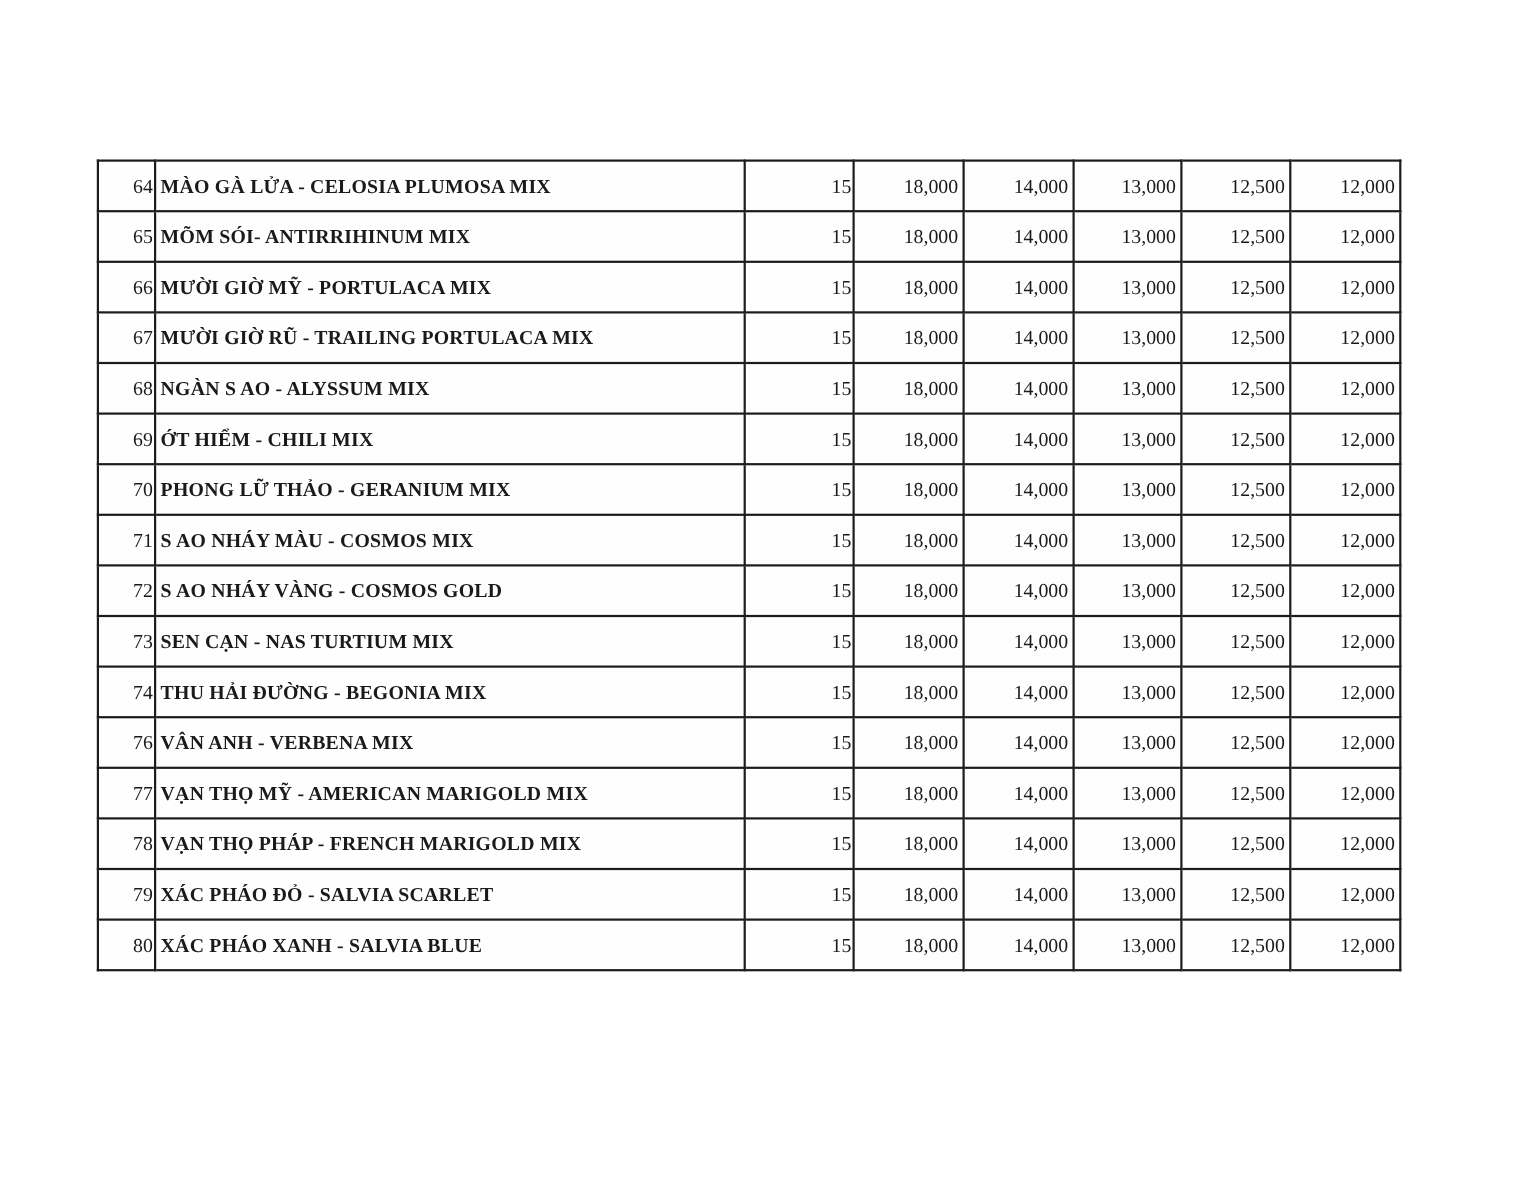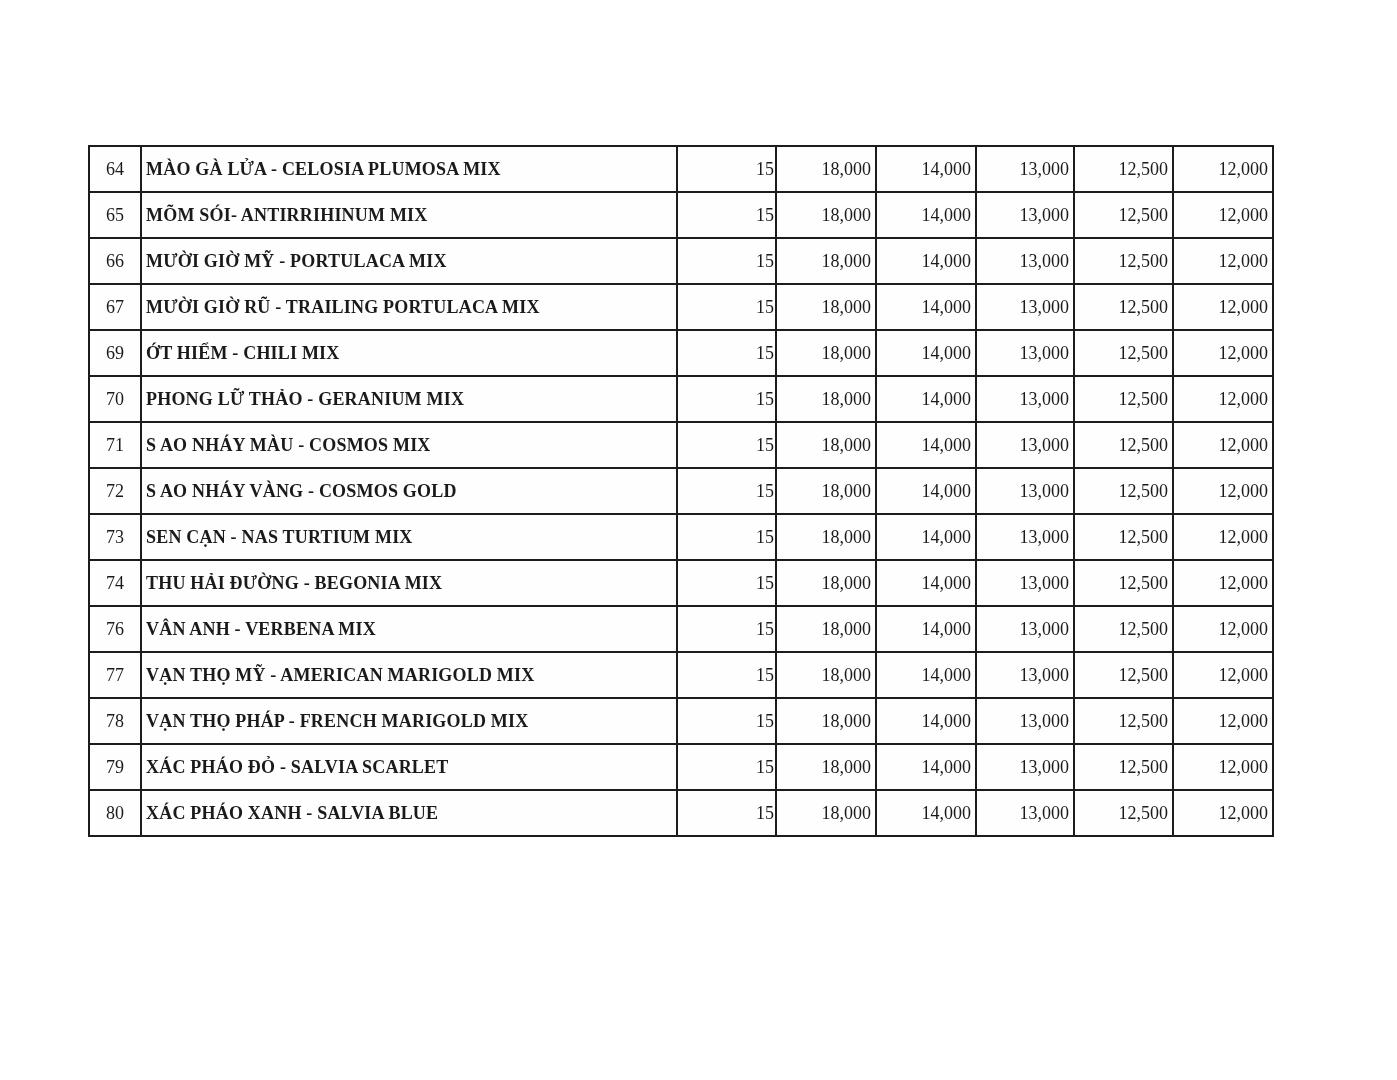--- a/index.html
+++ b/index.html
@@ -30,21 +30,21 @@
     border: 2px solid #1c1c1c;
     height: 42px;
     font-size: 18px;
     line-height: 1;
     vertical-align: middle;
     overflow: hidden;
     white-space: nowrap;
     background: #fefefe;
   }
   td.col-no {
-    text-align: center;
+    text-align: right;
     font-weight: 400;
   }
   td.col-name {
     text-align: left;
     font-weight: 700;
     padding-left: 4px;
     letter-spacing: 0.2px;
     font-family: Liberation Serif, serif;
   }
   td.col-qty {
@@ -110,20 +110,30 @@
     <td class="col-no">67</td>
     <td class="col-name">MƯỜI GIỜ RŨ - TRAILING PORTULACA MIX</td>
     <td class="col-qty">15</td>
     <td class="col-price">18,000</td>
     <td class="col-price">14,000</td>
     <td class="col-price">13,000</td>
     <td class="col-price">12,500</td>
     <td class="col-price">12,000</td>
   </tr>
 
+  <tr>
+    <td class="col-no">68</td>
+    <td class="col-name">NGÀN S AO - ALYSSUM MIX</td>
+    <td class="col-qty">15</td>
+    <td class="col-price">18,000</td>
+    <td class="col-price">14,000</td>
+    <td class="col-price">13,000</td>
+    <td class="col-price">12,500</td>
+    <td class="col-price">12,000</td>
+  </tr>
 
   <tr>
     <td class="col-no">69</td>
     <td class="col-name">ỚT HIỂM - CHILI MIX</td>
     <td class="col-qty">15</td>
     <td class="col-price">18,000</td>
     <td class="col-price">14,000</td>
     <td class="col-price">13,000</td>
     <td class="col-price">12,500</td>
     <td class="col-price">12,000</td>

